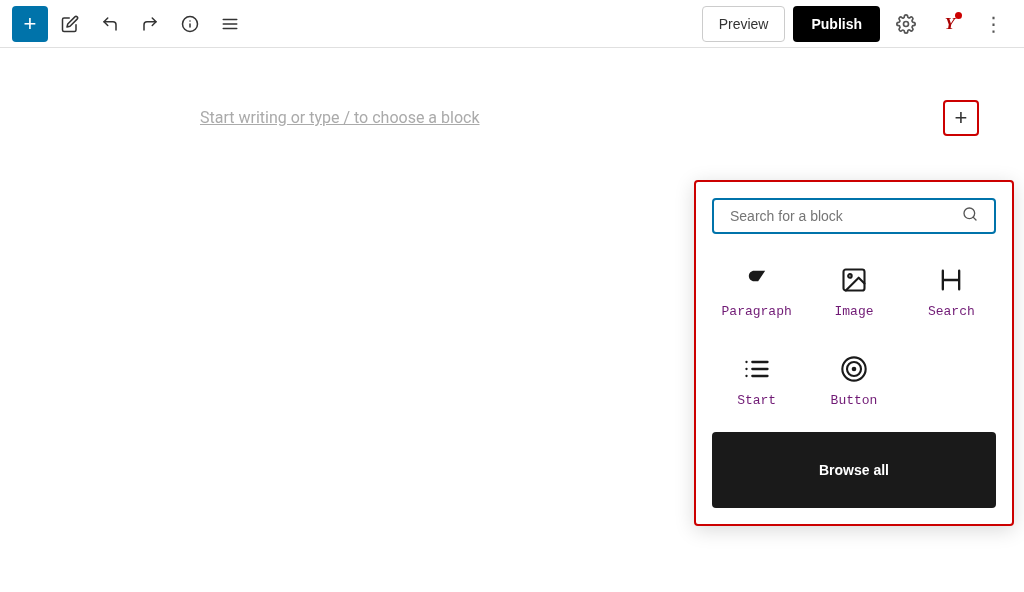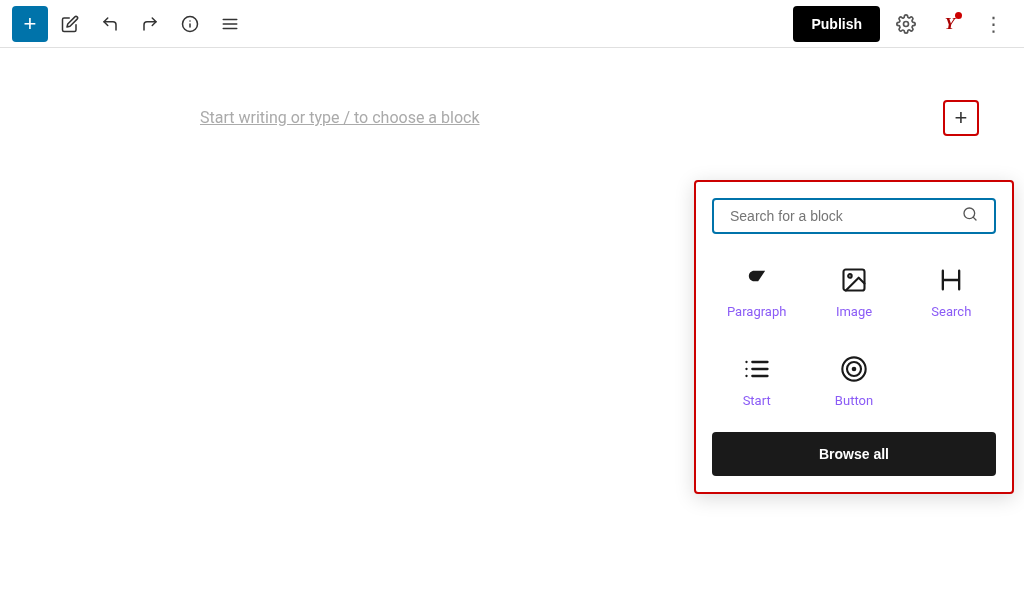--- a/index.html
+++ b/index.html
@@ -187,26 +187,27 @@
     .block-icon {
       font-size: 28px;
       color: #333;
       display: flex;
       align-items: center;
       justify-content: center;
       height: 36px;
     }
     .block-label {
       font-size: 13px;
-      color: #8b5cf6;
+      color: #701a75;
       text-align: center;
+      font-family: Liberation Mono, monospace;
     }
     .btn-browse-all {
       width: 100%;
-      padding: 14px;
+      padding: 30px;
       background: #1a1a1a;
       color: #fff;
       border: none;
       border-radius: 4px;
       font-size: 14px;
       font-weight: 600;
       cursor: pointer;
       text-align: center;
     }
   </style>
@@ -243,20 +244,21 @@
     </button>
     <button class="toolbar-icon-btn">
       <svg width="18" height="18" viewBox="0 0 24 24" fill="none" stroke="currentColor" stroke-width="2" stroke-linecap="round" stroke-linejoin="round">
         <line x1="3" y1="6" x2="21" y2="6"></line>
         <line x1="3" y1="12" x2="21" y2="12"></line>
         <line x1="3" y1="18" x2="21" y2="18"></line>
       </svg>
     </button>
   </div>
   <div class="toolbar-right">
+    <button class="btn-preview">Preview</button>
     <button class="btn-publish">Publish</button>
     <button class="toolbar-icon-btn toolbar-gear">
       <svg width="20" height="20" viewBox="0 0 24 24" fill="none" stroke="currentColor" stroke-width="2" stroke-linecap="round" stroke-linejoin="round">
         <circle cx="12" cy="12" r="3"></circle>
         <path d="M19.4 15a1.65 1.65 0 0 0 .33 1.82l.06.06a2 2 0 0 1-2.83 2.83l-.06-.06a1.65 1.65 0 0 0-1.82-.33 1.65 1.65 0 0 0-1 1.51V21a2 2 0 0 1-4 0v-.09A1.65 1.65 0 0 0 9 19.4a1.65 1.65 0 0 0-1.82.33l-.06.06a2 2 0 0 1-2.83-2.83l.06-.06A1.65 1.65 0 0 0 4.68 15a1.65 1.65 0 0 0-1.51-1H3a2 2 0 0 1 0-4h.09A1.65 1.65 0 0 0 4.6 9a1.65 1.65 0 0 0-.33-1.82l-.06-.06a2 2 0 0 1 2.83-2.83l.06.06A1.65 1.65 0 0 0 9 4.68a1.65 1.65 0 0 0 1-1.51V3a2 2 0 0 1 4 0v.09a1.65 1.65 0 0 0 1 1.51 1.65 1.65 0 0 0 1.82-.33l.06-.06a2 2 0 0 1 2.83 2.83l-.06.06A1.65 1.65 0 0 0 19.4 9a1.65 1.65 0 0 0 1.51 1H21a2 2 0 0 1 0 4h-.09a1.65 1.65 0 0 0-1.51 1z"></path>
       </svg>
     </button>
     <button class="toolbar-icon-btn" style="position:relative;">
       <span style="font-size:17px;font-weight:900;font-style:italic;color:#a00;font-family:Georgia,serif;">Y</span>
       <span style="width:7px;height:7px;background:#cc0000;border-radius:50%;position:absolute;top:6px;right:6px;"></span>

